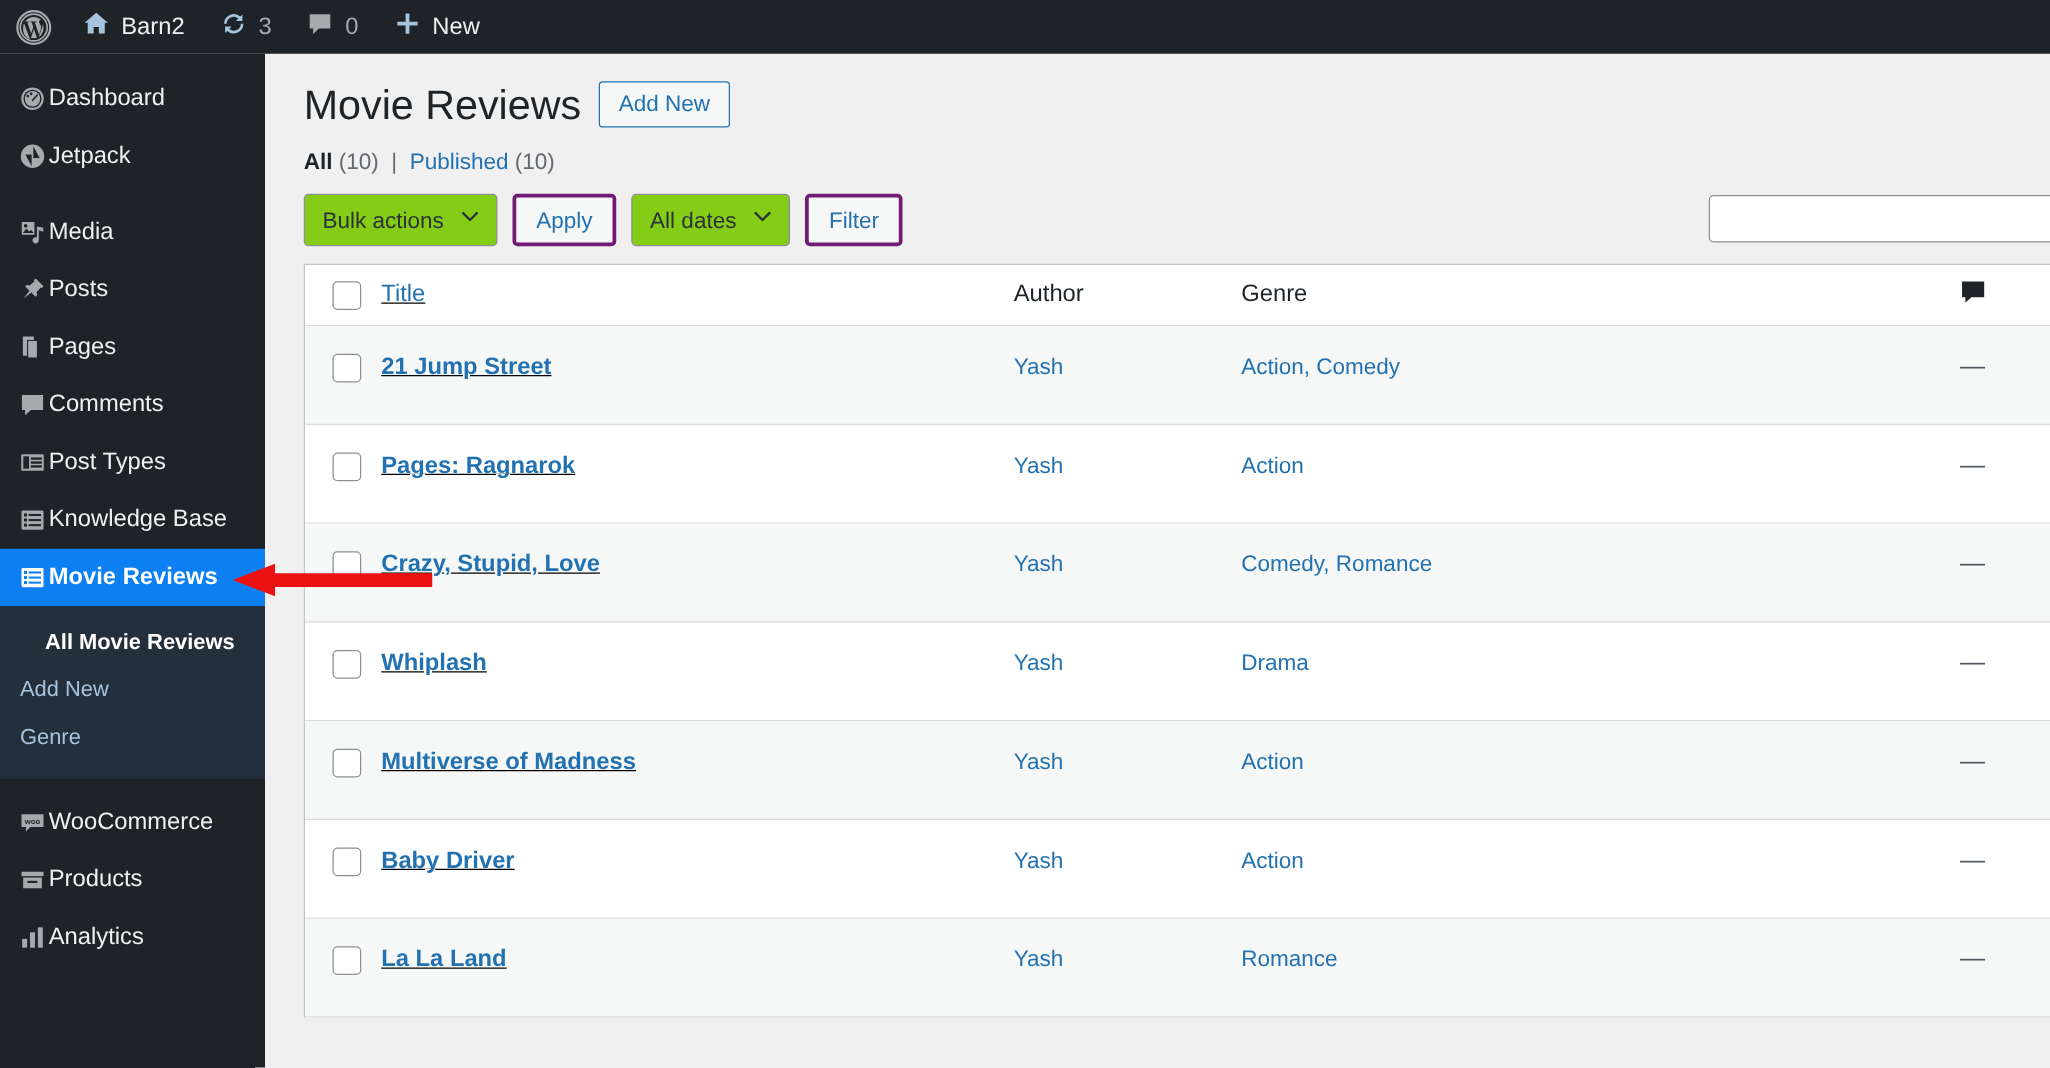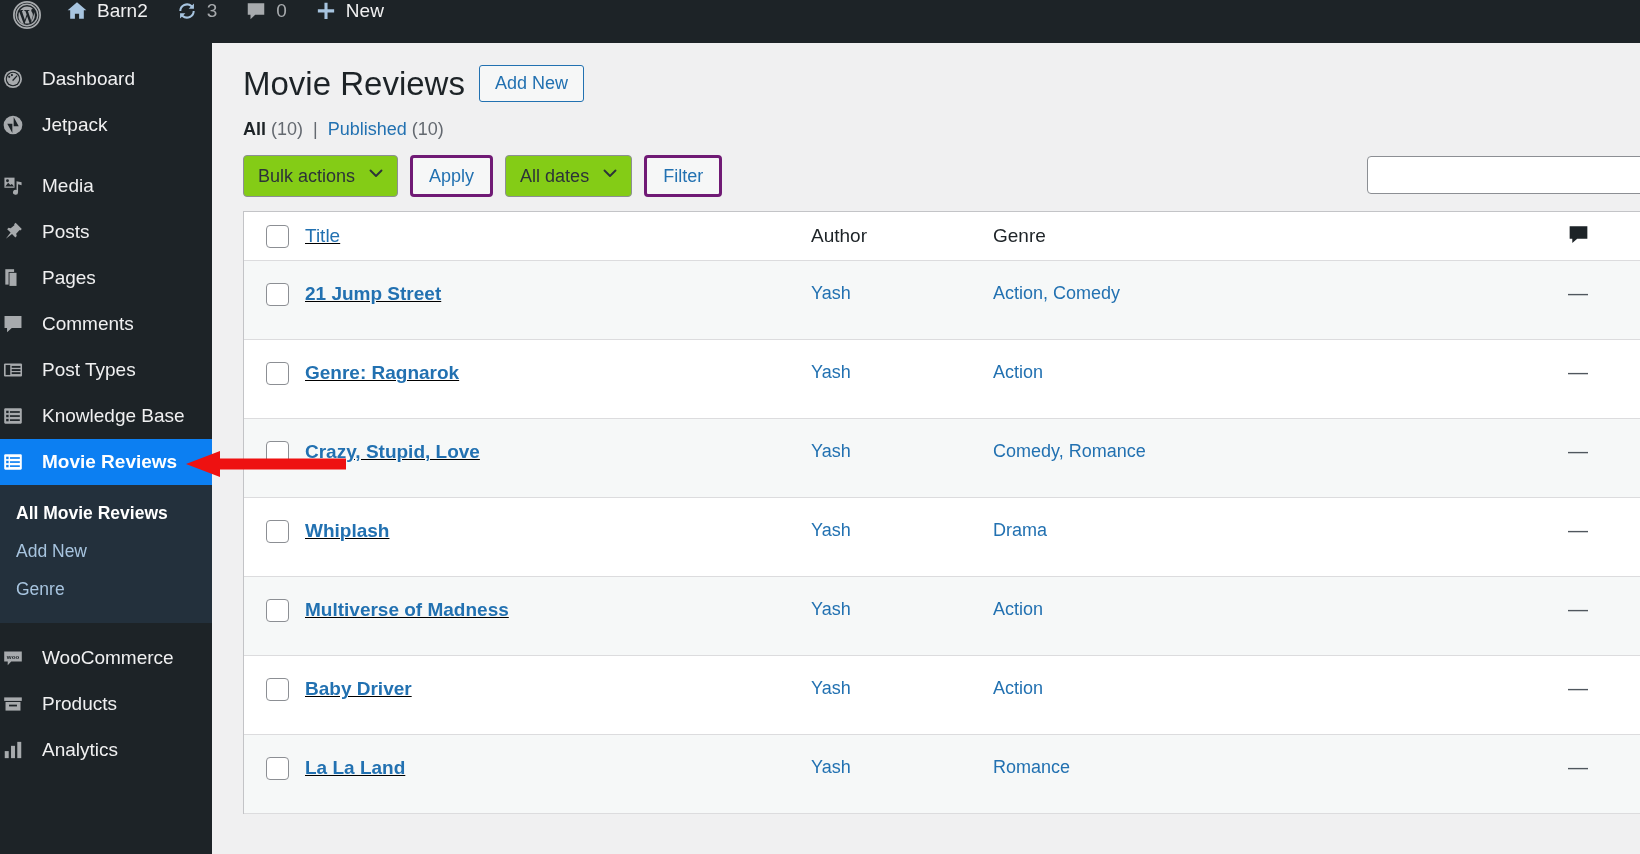--- a/index.html
+++ b/index.html
@@ -14,38 +14,38 @@
   .adminbar {
     position: absolute; top: 0; left: 0;
     width: 1640px; height: 43px;
     background: #1d2327;
     display: flex; align-items: center;
     color: #f0f0f1;
     font-size: 19px;
     z-index: 30;
   }
   .ab-item {
-    display: flex; align-items: flex-start; gap: 9px;
+    display: flex; align-items: center; gap: 9px;
     padding: 0 14px; height: 43px;
     color: #f0f0f1; white-space: nowrap;
   }
   .ab-item:first-child { padding-left: 12px; padding-right: 10px; }
   .ab-count { color: #a7aaad; }
   .wp-logo { width: 30px; height: 30px; }
 
   
   .sidebar {
     position: absolute; top: 43px; left: 0;
     width: 212px; height: 811px;
     background: #1d2327;
     z-index: 20;
   }
   .menu-item {
-    display: flex; align-items: center; gap: 16px;
-    height: 46px; 
+    display: flex; align-items: center; gap: 0;
+    height: 46px; padding-left: 13px;
     color: #f0f0f1; font-size: 19px; white-space: nowrap;
   }
   .menu-item .mi-icon {
     width: 26px; height: 26px;
     display: flex; align-items: center; justify-content: center;
     flex: 0 0 26px;
   }
   .menu-item.active {
     background: #0c7ff2;
     color: #fff;
@@ -54,21 +54,21 @@
   .menu-gap { height: 15px; }
   .submenu {
     background: #23303c;
     padding: 9px 0 15px 0;
   }
   .submenu-item {
     height: 38px; display: flex; align-items: center;
     padding-left: 16px;
     color: #a7c4df; font-size: 17.5px;
   }
-  .submenu-item.current { color: #fff; font-weight: 700; }
+  .submenu-item.current { color: #fff; font-weight: 700; margin-left: 20px; }
 
   
   .content {
     position: absolute; top: 43px; left: 212px;
     width: 1428px; height: 811px;
     background: #f0f0f1;
     overflow: hidden;
   }
   .page-header {
     display: flex; align-items: center; gap: 14px;
@@ -469,21 +469,21 @@
       <div class="col-genre"><a class="row-cell">Action, Comedy</a></div>
       <div class="col-cmt">
           <span class="dash">—</span>
         </div>
     </div>
 
     <div class="tr body">
       <div class="col-cb">
           <span class="cbx"></span>
         </div>
-      <div class="col-title"><a class="row-title">Genre: Ragnarok</a></div>
+      <div class="col-title"><a class="row-title">Pages: Ragnarok</a></div>
       <div class="col-auth"><a class="row-cell">Yash</a></div>
       <div class="col-genre"><a class="row-cell">Action</a></div>
       <div class="col-cmt">
           <span class="dash">—</span>
         </div>
     </div>
 
     <div class="tr body alt">
       <div class="col-cb">
           <span class="cbx"></span>

